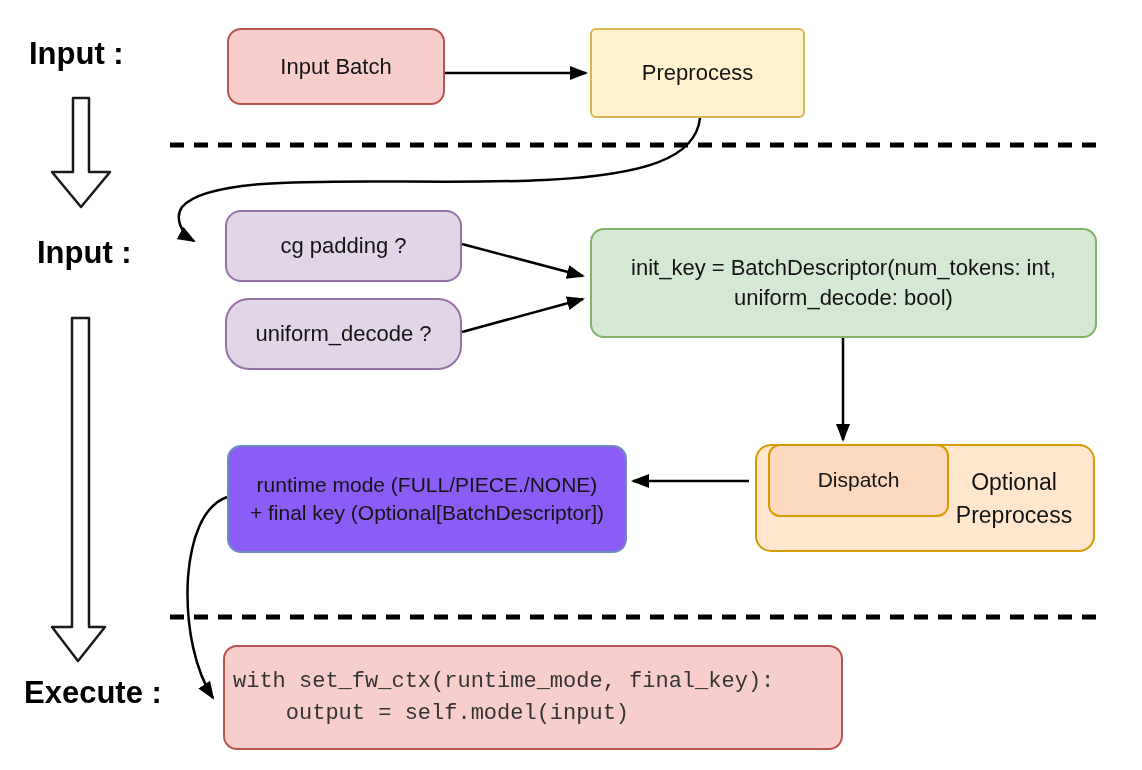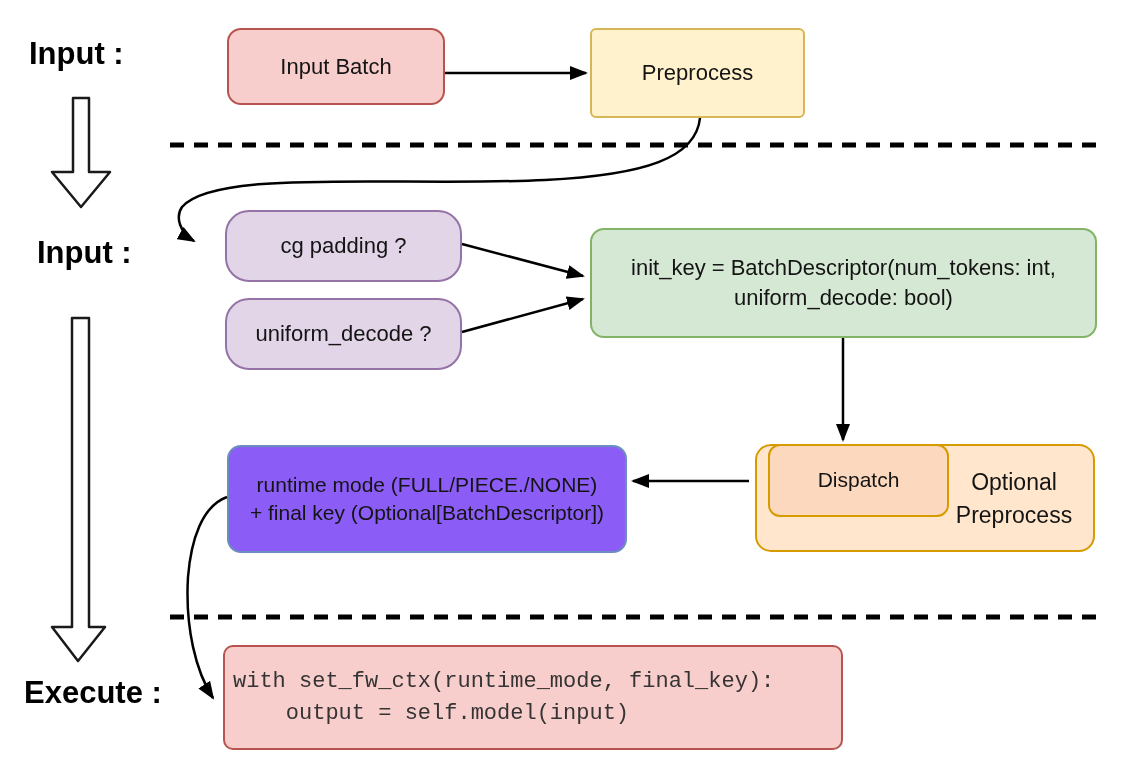--- a/index.html
+++ b/index.html
@@ -11,21 +11,21 @@
     position:absolute;display:flex;flex-direction:column;align-items:center;justify-content:center;
     border:2px solid #000;border-radius:14px;box-sizing:border-box;text-align:center;
     font-size:22px;line-height:1.35;
   }
   .section-label{
     position:absolute;font-weight:bold;font-size:31px;color:#000000;white-space:nowrap;
   }
   #svg-layer{position:absolute;left:0;top:0;width:1142px;height:770px;pointer-events:none;}
   .code-box{
     font-family:"Liberation Mono",monospace;font-size:22px;line-height:32px;color:#343434;
-    align-items:flex-start;text-align:left;padding-left:8px;border-radius:10px;
+    align-items:flex-start;text-align:left;padding-left:8px;
   }
   .code-box .code-line{white-space:pre;}
   .cud-label{position:absolute;font-size:23px;line-height:1.45;text-align:center;}
   .dispatch-inner{font-size:21px;border-radius:12px;margin-left:17px;}
   .two-line{font-size:21px;}
   .green-box{font-size:22px;}
 </style>
 </head>
 <body>
 
@@ -36,21 +36,21 @@
   <div class="section-label" style="left:24px;top:675px;">Execute :</div>
 
   <div class="node" style="left: 227px; top: 28px; width: 218px; height: 77px; background-color: rgb(248, 206, 204); border-color: rgb(184, 84, 80);">
     <span>Input Batch</span>
   </div>
 
   <div class="node" style="left: 590px; top: 28px; width: 215px; height: 90px; background-color: rgb(255, 242, 204); border-color: rgb(214, 182, 86); border-radius: 6px;">
     <span>Preprocess</span>
   </div>
 
-  <div class="node" style="left: 225px; top: 210px; width: 237px; height: 72px; border-radius: 24px; background-color: rgb(225, 213, 231); border-color: rgb(150, 115, 166);">
+  <div class="node" style="left: 225px; top: 210px; width: 237px; height: 72px; border-radius: 16px; background-color: rgb(225, 213, 231); border-color: rgb(150, 115, 166);">
     <span>cg padding ?</span>
   </div>
 
   <div class="node" style="left: 225px; top: 298px; width: 237px; height: 72px; border-radius: 24px; background-color: rgb(225, 213, 231); border-color: rgb(150, 115, 166);">
     <span>uniform_decode ?</span>
   </div>
 
   <div class="node green-box" style="left: 590px; top: 228px; width: 507px; height: 110px; background-color: rgb(213, 232, 212); border-color: rgb(130, 179, 102); text-align: center;">
     <span>init_key = BatchDescriptor(num_tokens: int,</span>
     <span>uniform_decode: bool)</span>

